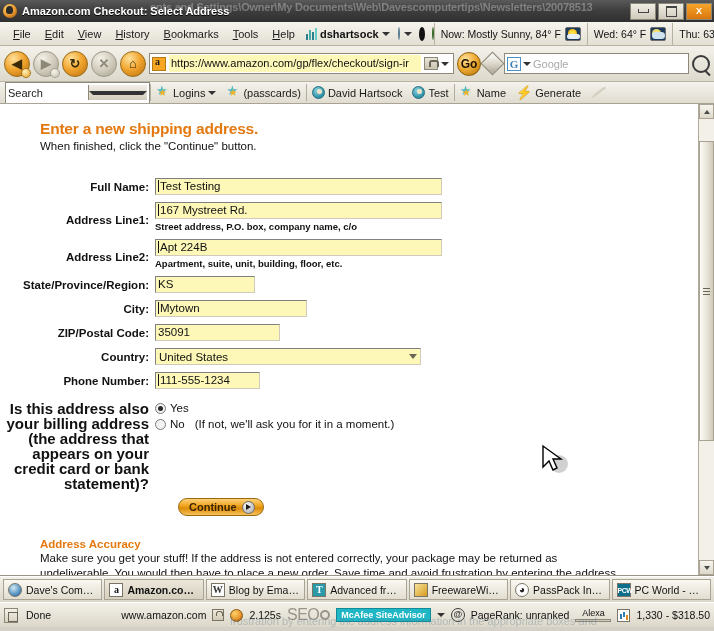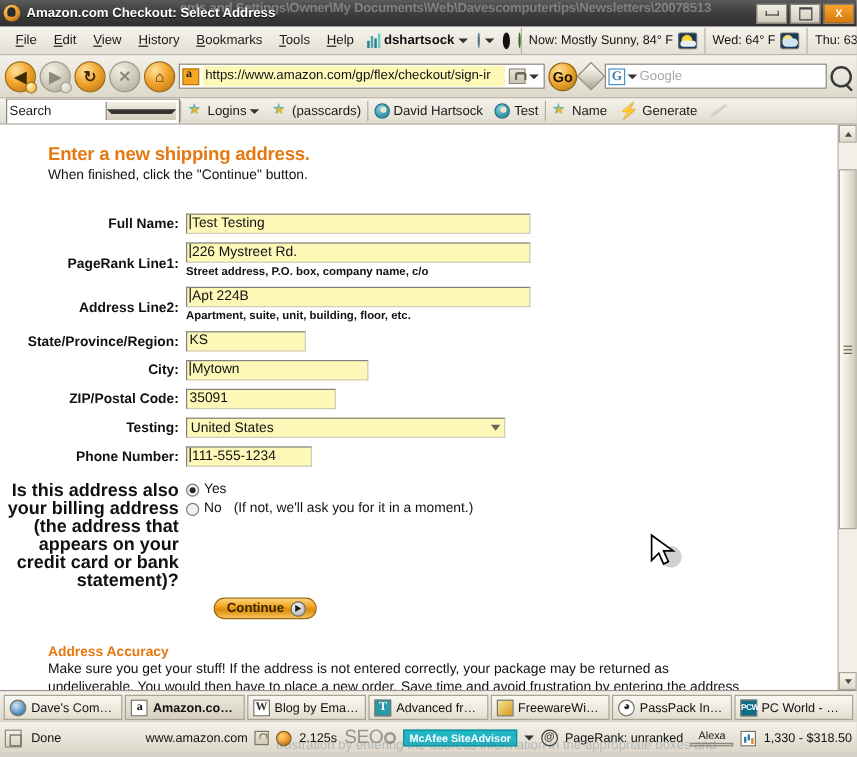--- a/index.html
+++ b/index.html
@@ -631,23 +631,23 @@
       <div class="form">
 
         <div class="frow">
           <div class="flabel">Full Name:</div>
           <div class="fcontrol">
             <div class="finput w-full"><span class="caretbar"></span><span>Test Testing</span></div>
           </div>
         </div>
 
         <div class="frow">
-          <div class="flabel tall">PageRank Line1:</div>
+          <div class="flabel tall">Address Line1:</div>
           <div class="fcontrol">
-            <div class="finput w-full"><span class="caretbar"></span><span>226 Mystreet Rd.</span></div>
+            <div class="finput w-full"><span class="caretbar"></span><span>167 Mystreet Rd.</span></div>
             <div class="fhint">Street address, P.O. box, company name, c/o</div>
           </div>
         </div>
 
         <div class="frow">
           <div class="flabel tall">Address Line2:</div>
           <div class="fcontrol">
             <div class="finput w-full"><span class="caretbar"></span><span>Apt 224B</span></div>
             <div class="fhint">Apartment, suite, unit, building, floor, etc.</div>
           </div>
@@ -668,21 +668,21 @@
         </div>
 
         <div class="frow">
           <div class="flabel">ZIP/Postal Code:</div>
           <div class="fcontrol">
             <div class="finput w-zip"><span>35091</span></div>
           </div>
         </div>
 
         <div class="frow">
-          <div class="flabel">Testing:</div>
+          <div class="flabel">Country:</div>
           <div class="fcontrol">
             <div class="select-ctl">
               <span>United States</span>
               <span class="arrow"></span>
             </div>
           </div>
         </div>
 
         <div class="frow">
           <div class="flabel">Phone Number:</div>

